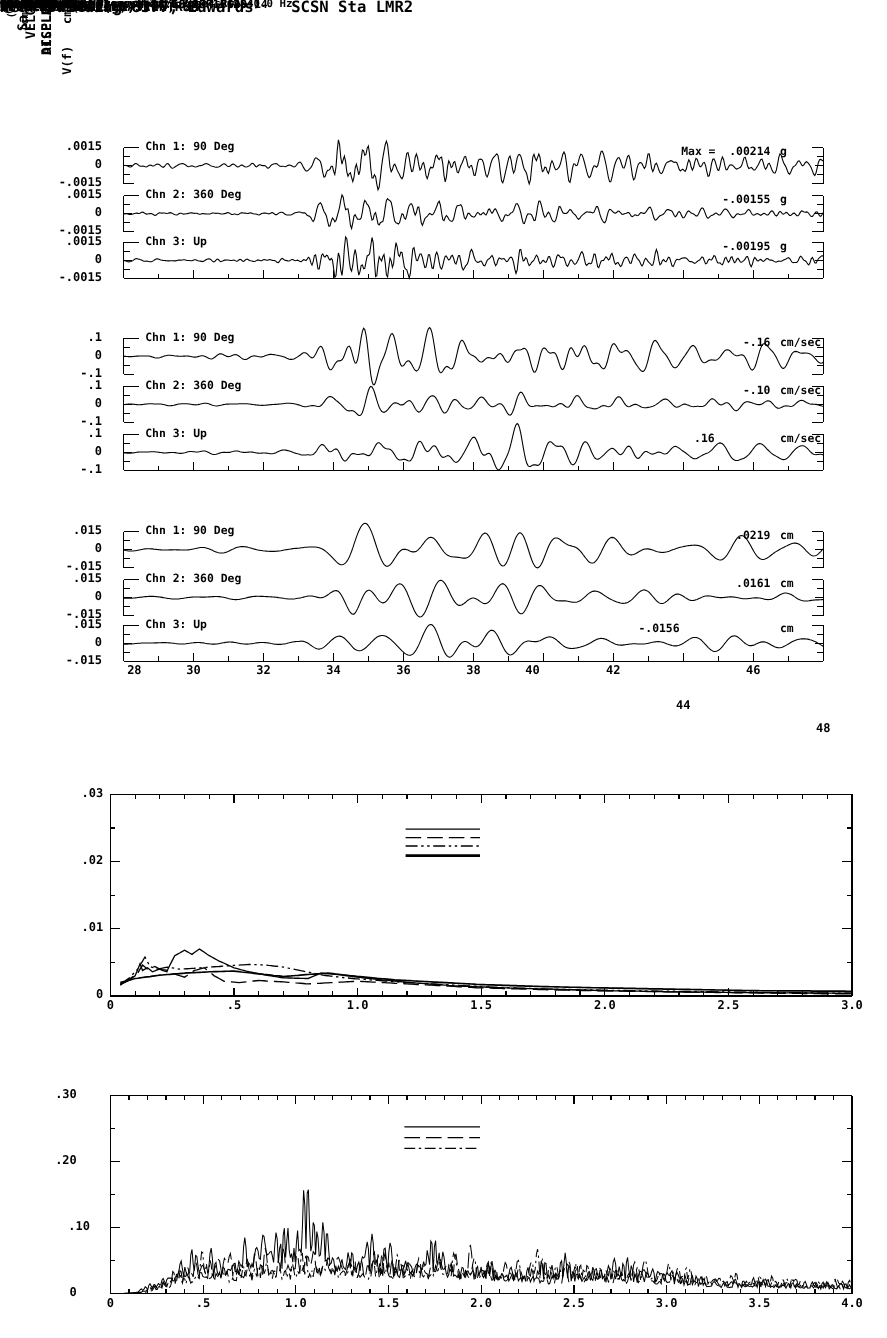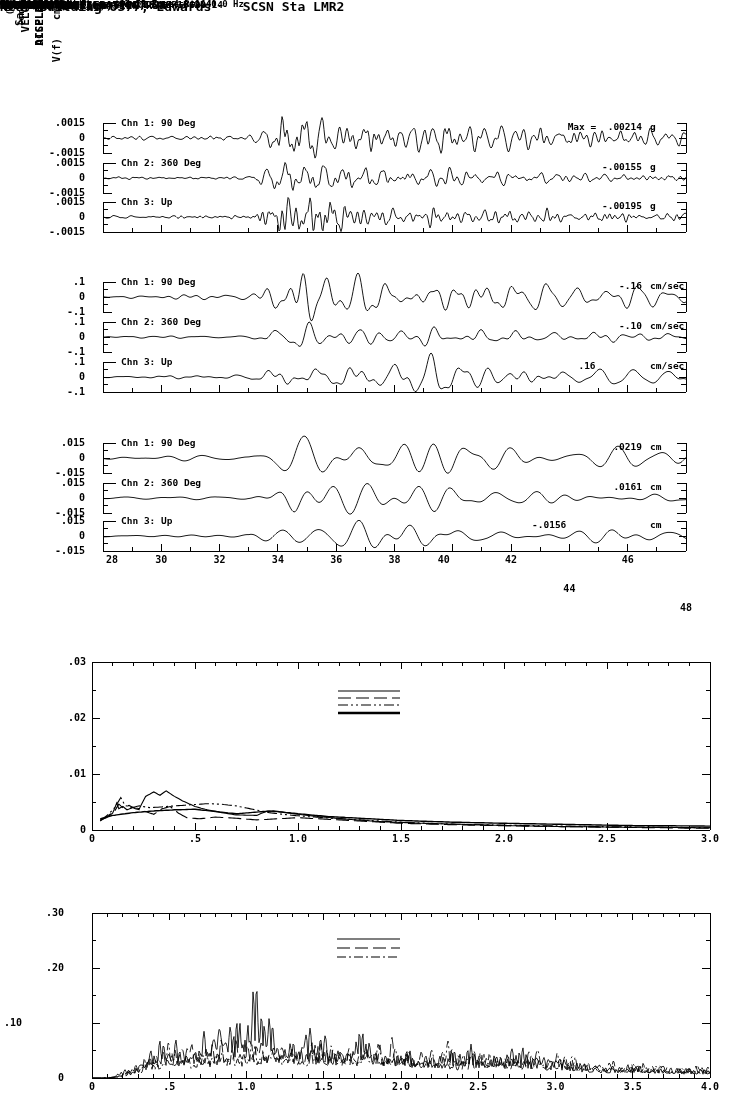--- a/index.html
+++ b/index.html
@@ -523,16 +523,16 @@
     <span class="t s10" style="left: 77px; top: 1082px; width: 30px; text-align: center;">0</span>
     <span class="t s10" style="left: 154.25px; top: 1082px; width: 30px; text-align: center;">.5</span>
     <span class="t s10" style="left: 231.5px; top: 1082px; width: 30px; text-align: center;">1.0</span>
     <span class="t s10" style="left: 308.75px; top: 1082px; width: 30px; text-align: center;">1.5</span>
     <span class="t s10" style="left: 386px; top: 1082px; width: 30px; text-align: center;">2.0</span>
     <span class="t s10" style="left: 463.25px; top: 1082px; width: 30px; text-align: center;">2.5</span>
     <span class="t s10" style="left: 540.5px; top: 1082px; width: 30px; text-align: center;">3.0</span>
     <span class="t s10" style="left: 617.75px; top: 1082px; width: 30px; text-align: center;">3.5</span>
     <span class="t s10" style="left: 695px; top: 1082px; width: 30px; text-align: center;">4.0</span>
     <span class="t s10" style="left: 4px; top: 1073px; width: 60px; text-align: right;">0</span>
-    <span class="t s10" style="left: 4px; top: 1018px; width: 60px; ">.10</span>
+    <span class="t s10" style="left: 15px; top: 1018px; width: 60px; text-align: right;">.10</span>
     <span class="t s10" style="left: 4px; top: 963px; width: 60px; text-align: right;">.20</span>
     <span class="t s10" style="left: 4px; top: 908px; width: 60px; text-align: right;">.30</span>
   </div>
 
 </body></html>

